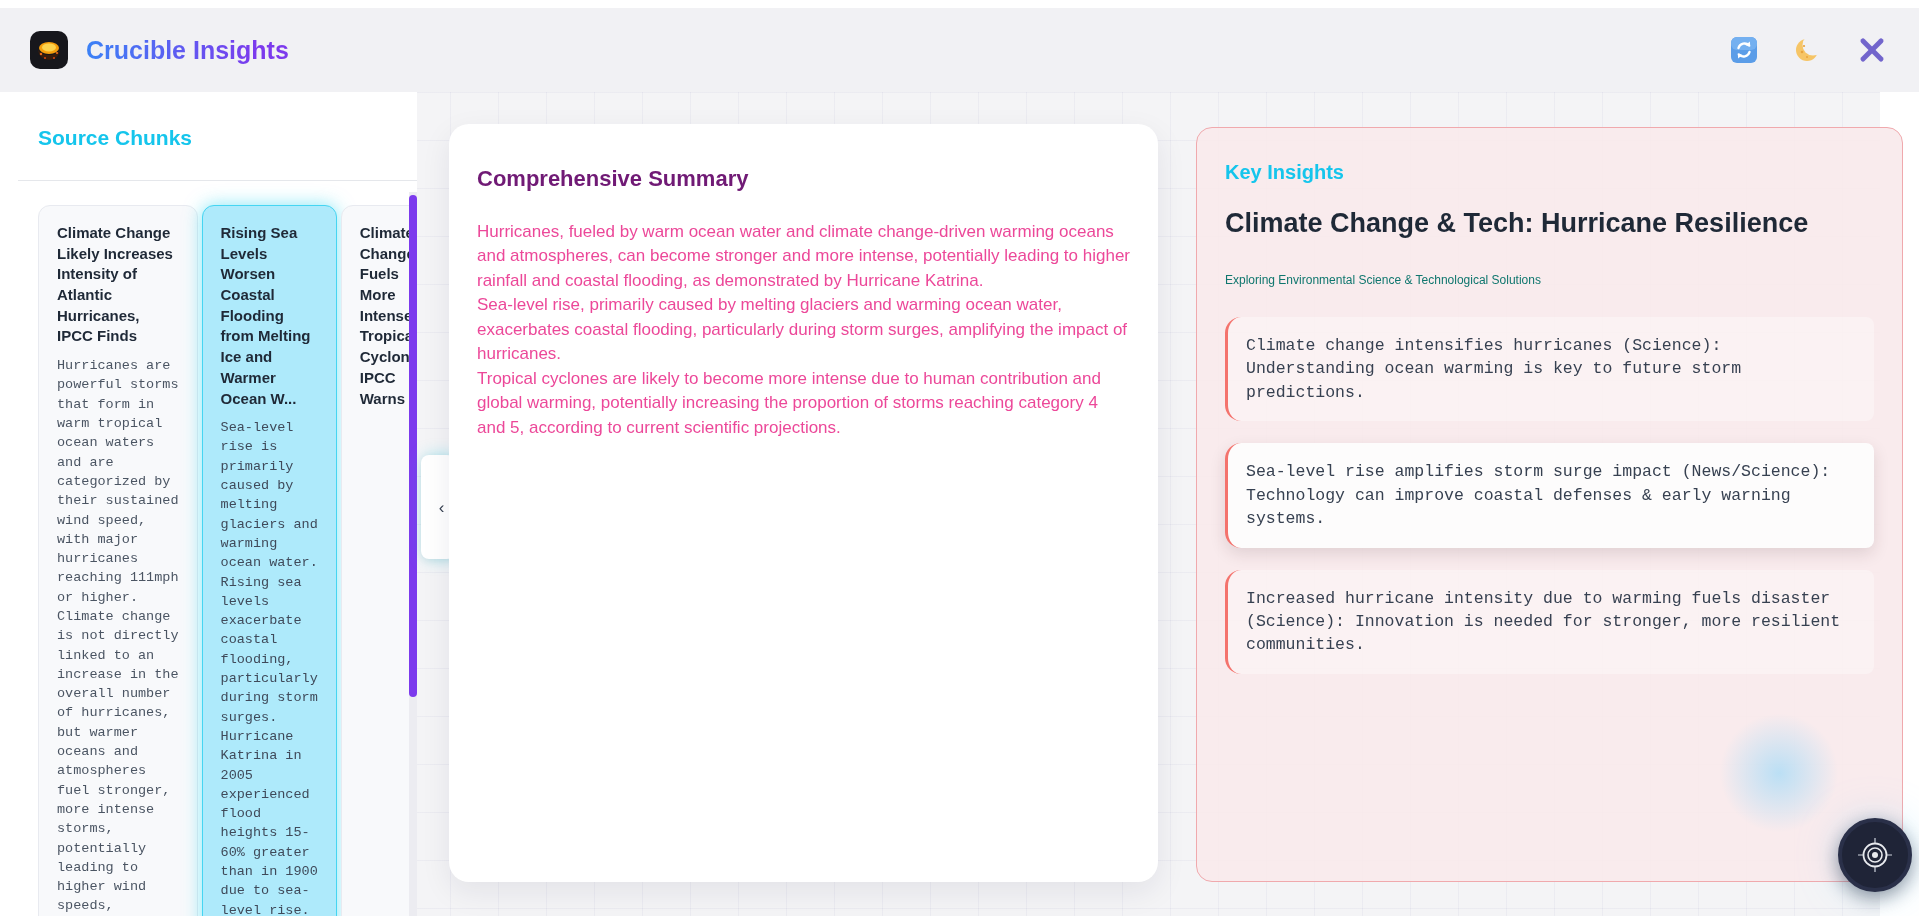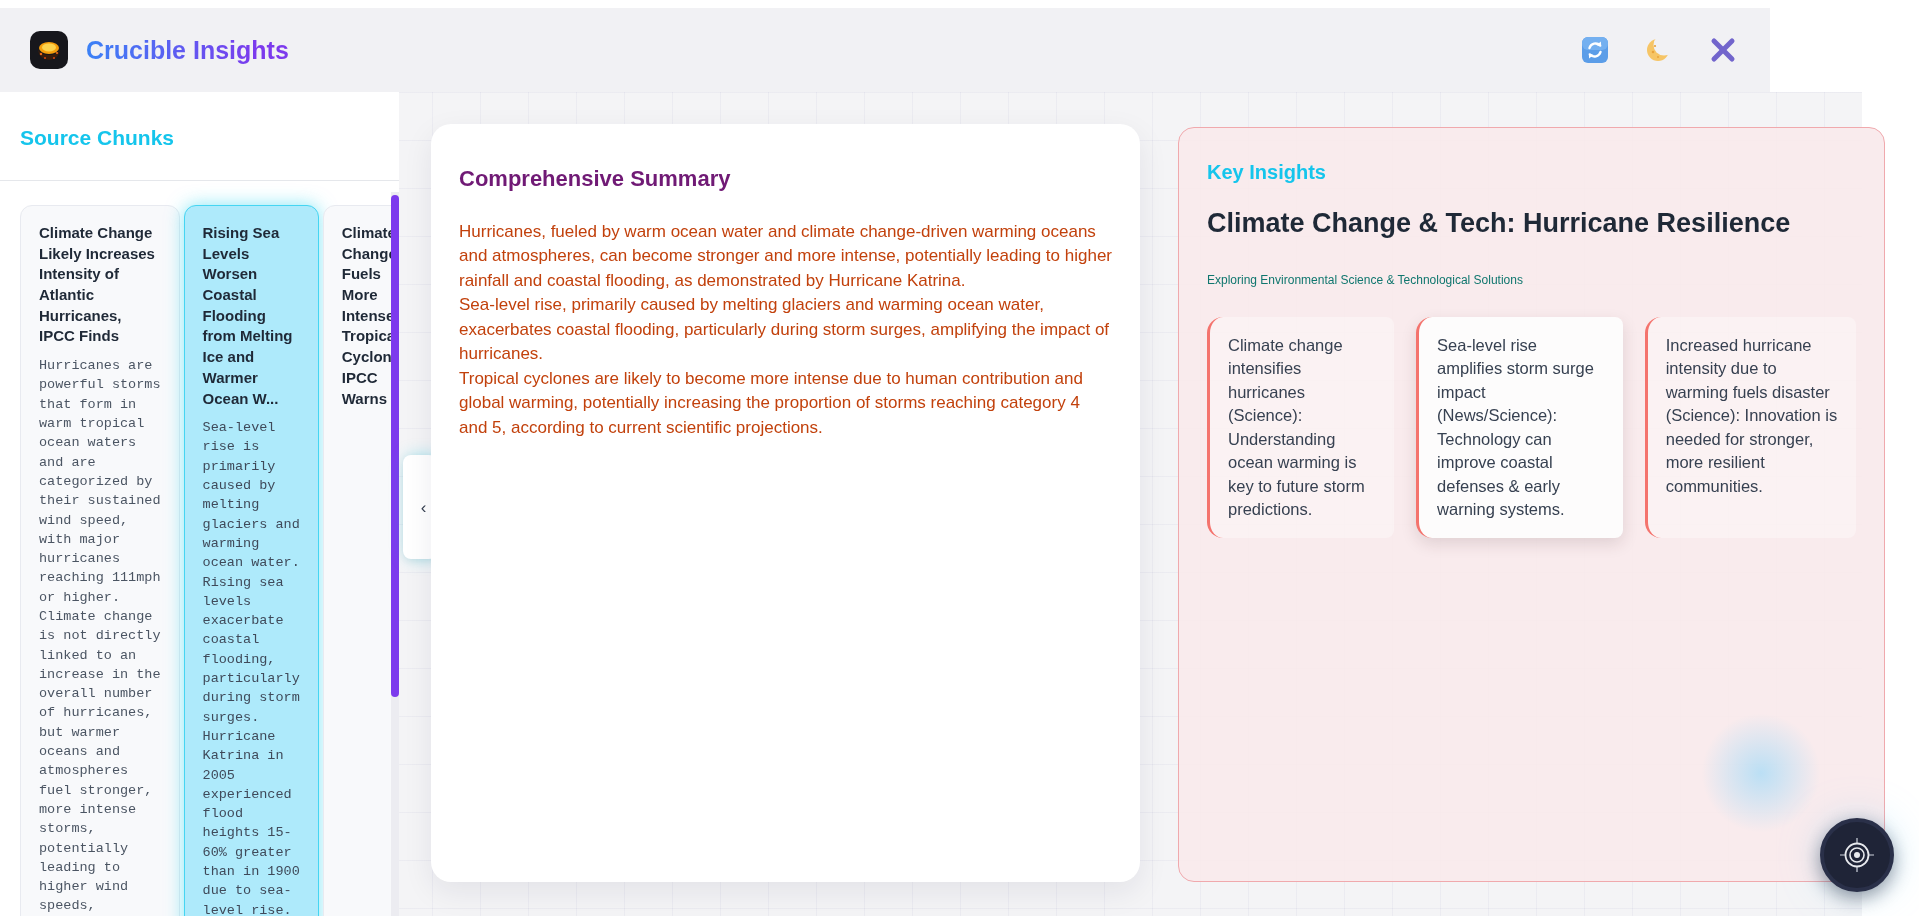--- a/index.html
+++ b/index.html
@@ -1,32 +1,32 @@
 <!DOCTYPE html>
 <html><head>
 <meta charset="utf-8">
 <style>
   * { margin:0; padding:0; box-sizing:border-box; }
   html,body { width:1919px; height:916px; overflow:hidden; }
   body { font-family:"Liberation Sans","DejaVu Sans",sans-serif; background:#ffffff; }
   #app { position:relative; width:1919px; height:916px; overflow:hidden; }
 
   
-  .header { position:absolute; left:0; top:8px; width:1770px; height:84px;
+  .header { position:absolute; left:0; top:8px; width:1919px; height:84px;
             background:#f1f1f4; display:flex; align-items:center; padding:0 30px; }
   .logo { width:38px; height:38px; border-radius:10px; flex:0 0 auto; }
   .app-title { margin-left:18px; font-size:25px; font-weight:bold;
                background:linear-gradient(90deg,#3b82f6 0%,#7c3aed 85%);
                -webkit-background-clip:text; background-clip:text; color:transparent; }
   .header-actions { margin-left:auto; display:flex; align-items:center; gap:30px; }
   .icon-btn { width:34px; height:34px; display:flex; align-items:center; justify-content:center;
               cursor:pointer; background:none; border:none; }
 
   
-  .content { position:absolute; left:0; top:92px; width:1862px; height:824px;
+  .content { position:absolute; left:18px; top:92px; width:1862px; height:824px;
              background-color:#f4f4f6;
              background-image:
                linear-gradient(to right, rgba(120,120,170,0.07) 1px, transparent 1px),
                linear-gradient(to bottom, rgba(120,120,170,0.07) 1px, transparent 1px);
              background-size:48px 48px; }
 
   
   .sidebar { position:absolute; left:0; top:0; width:399px; height:824px;
              background:#ffffff; overflow:hidden; }
   .sidebar-title { color:#15c5ec; font-size:21px; font-weight:bold; padding:34px 0 0 20px; }
@@ -50,30 +50,30 @@
                      background:#ffffff; border-radius:8px 16px 16px 8px;
                      box-shadow:3px 0 16px rgba(34,211,238,0.35), 0 2px 8px rgba(0,0,0,0.08);
                      display:flex; align-items:center; justify-content:center; cursor:pointer; }
   .collapse-glyph { color:#374151; font-size:17px; line-height:1; }
 
   
   .summary-card { position:absolute; left:431px; top:32px; width:709px; height:758px;
                   background:#ffffff; border-radius:20px;
                   box-shadow:0 10px 30px rgba(20,30,60,0.08); padding:42px 28px 28px 28px; }
   .summary-title { color:#701a75; font-size:22px; font-weight:bold; margin-bottom:28px; }
-  .summary-text p { font-size:17px; color:#c2410c; line-height:1.44; }
+  .summary-text p { font-size:17px; color:#ec4899; line-height:1.44; }
 
   
   .insights-panel { position:absolute; left:1178px; top:35px; width:707px; height:755px;
                     background:rgba(249,233,236,0.92); border:1px solid #f0a9ad;
                     border-radius:16px; padding:33px 28px; overflow:hidden; }
   .insights-title { color:#15c5ec; font-size:20px; font-weight:bold; margin-bottom:24px; }
   .insights-headline { color:#1f2937; font-size:27px; font-weight:bold; margin-bottom:34px; }
   .insights-subtitle { color:#0f766e; font-size:12px; margin-bottom:30px; }
-  .insight-list { display:flex; flex-direction:row; gap:22px; }
+  .insight-list { display:flex; flex-direction:column; gap:22px;font-family:Liberation Mono, monospace; }
   .insight-item { position:relative; background:rgba(255,255,255,0.35);
                   border-left:3px solid #f4736d;
                   border-radius:16px 8px 8px 16px;
                   padding:17px 18px; min-height:84px; cursor:pointer; }
   .insight-item.active { background:#fdfcfc; box-shadow:0 6px 16px rgba(60,30,40,0.13); }
   .insight-text { font-size:16.5px; color:#374151; line-height:1.42; }
   .cta-button { margin-top:33px; width:100%; height:55px; background:#7c3aed; border:none;
                 border-radius:14px; color:#ffffff; font-size:17px; font-weight:bold;
                 font-family:inherit; cursor:pointer;
                 box-shadow:0 8px 20px rgba(124,58,237,0.35);

